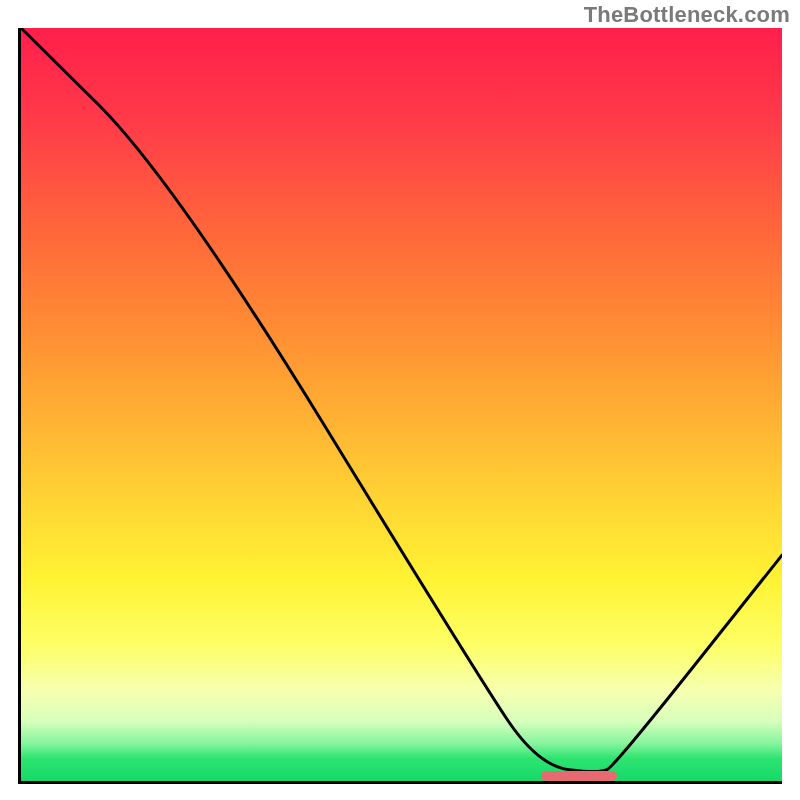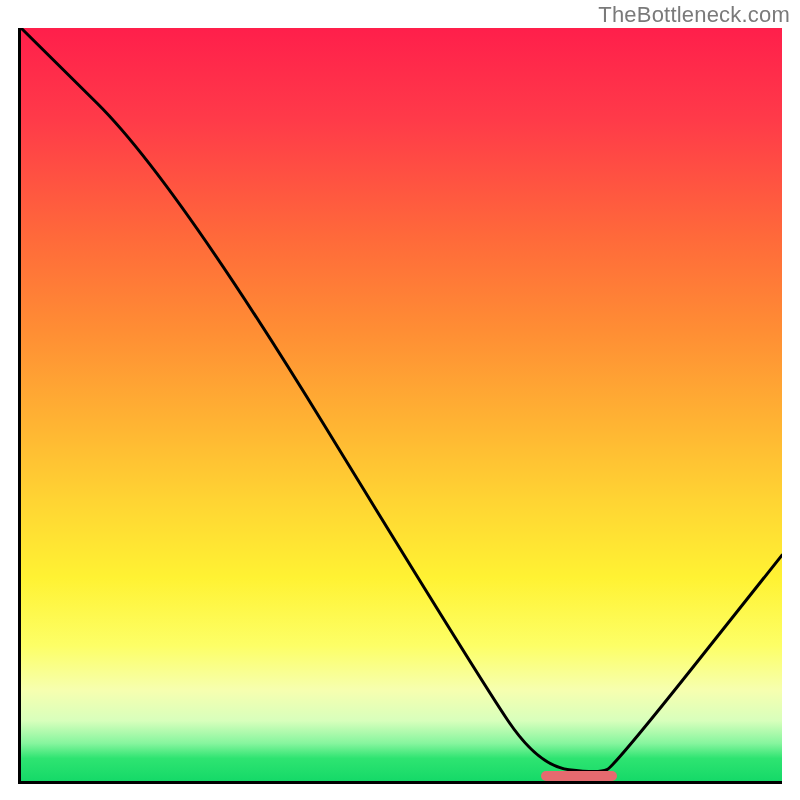--- a/index.html
+++ b/index.html
@@ -13,21 +13,21 @@
   .wrap {
     position: relative;
     width: 800px;
     height: 800px;
   }
   .watermark {
     position: absolute;
     top: 2px;
     right: 10px;
     font-size: 22px;
-    font-weight: 400;
+    font-weight: 700;
     color: #7a7a7a;
     letter-spacing: 0.2px;
   }
   .plot {
     position: absolute;
     left: 18px;
     top: 28px;
     width: 764px;
     height: 756px;
     box-sizing: border-box;

